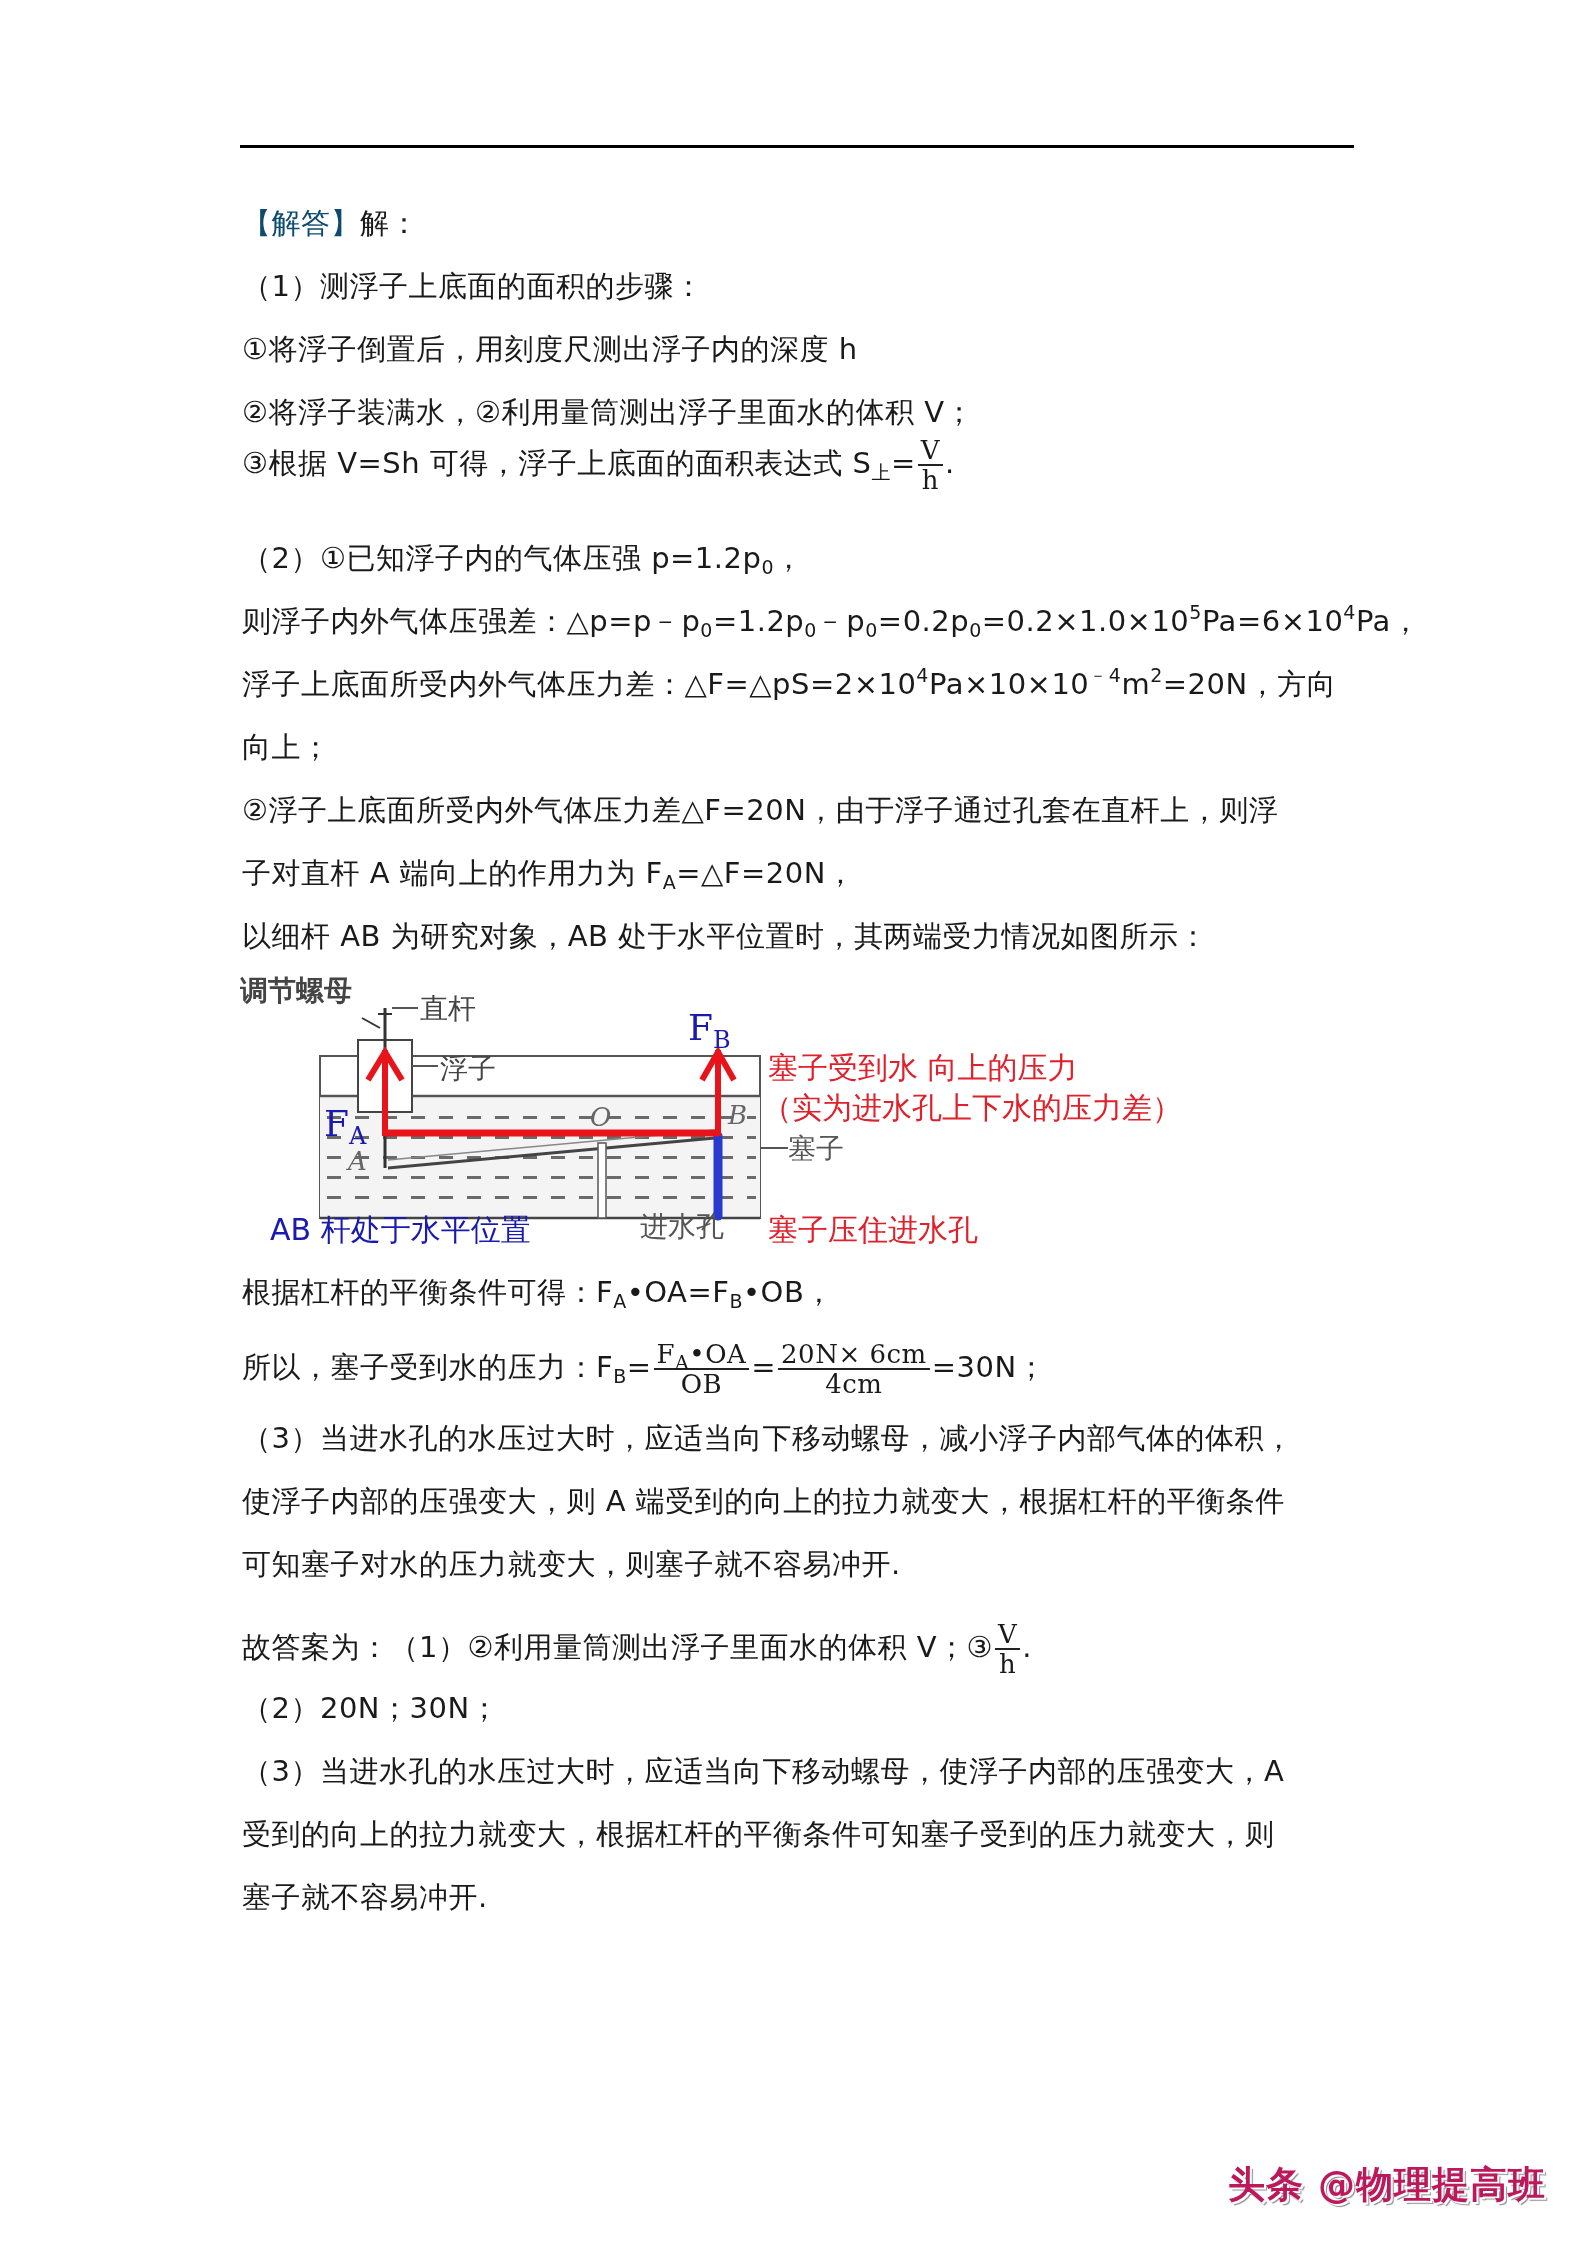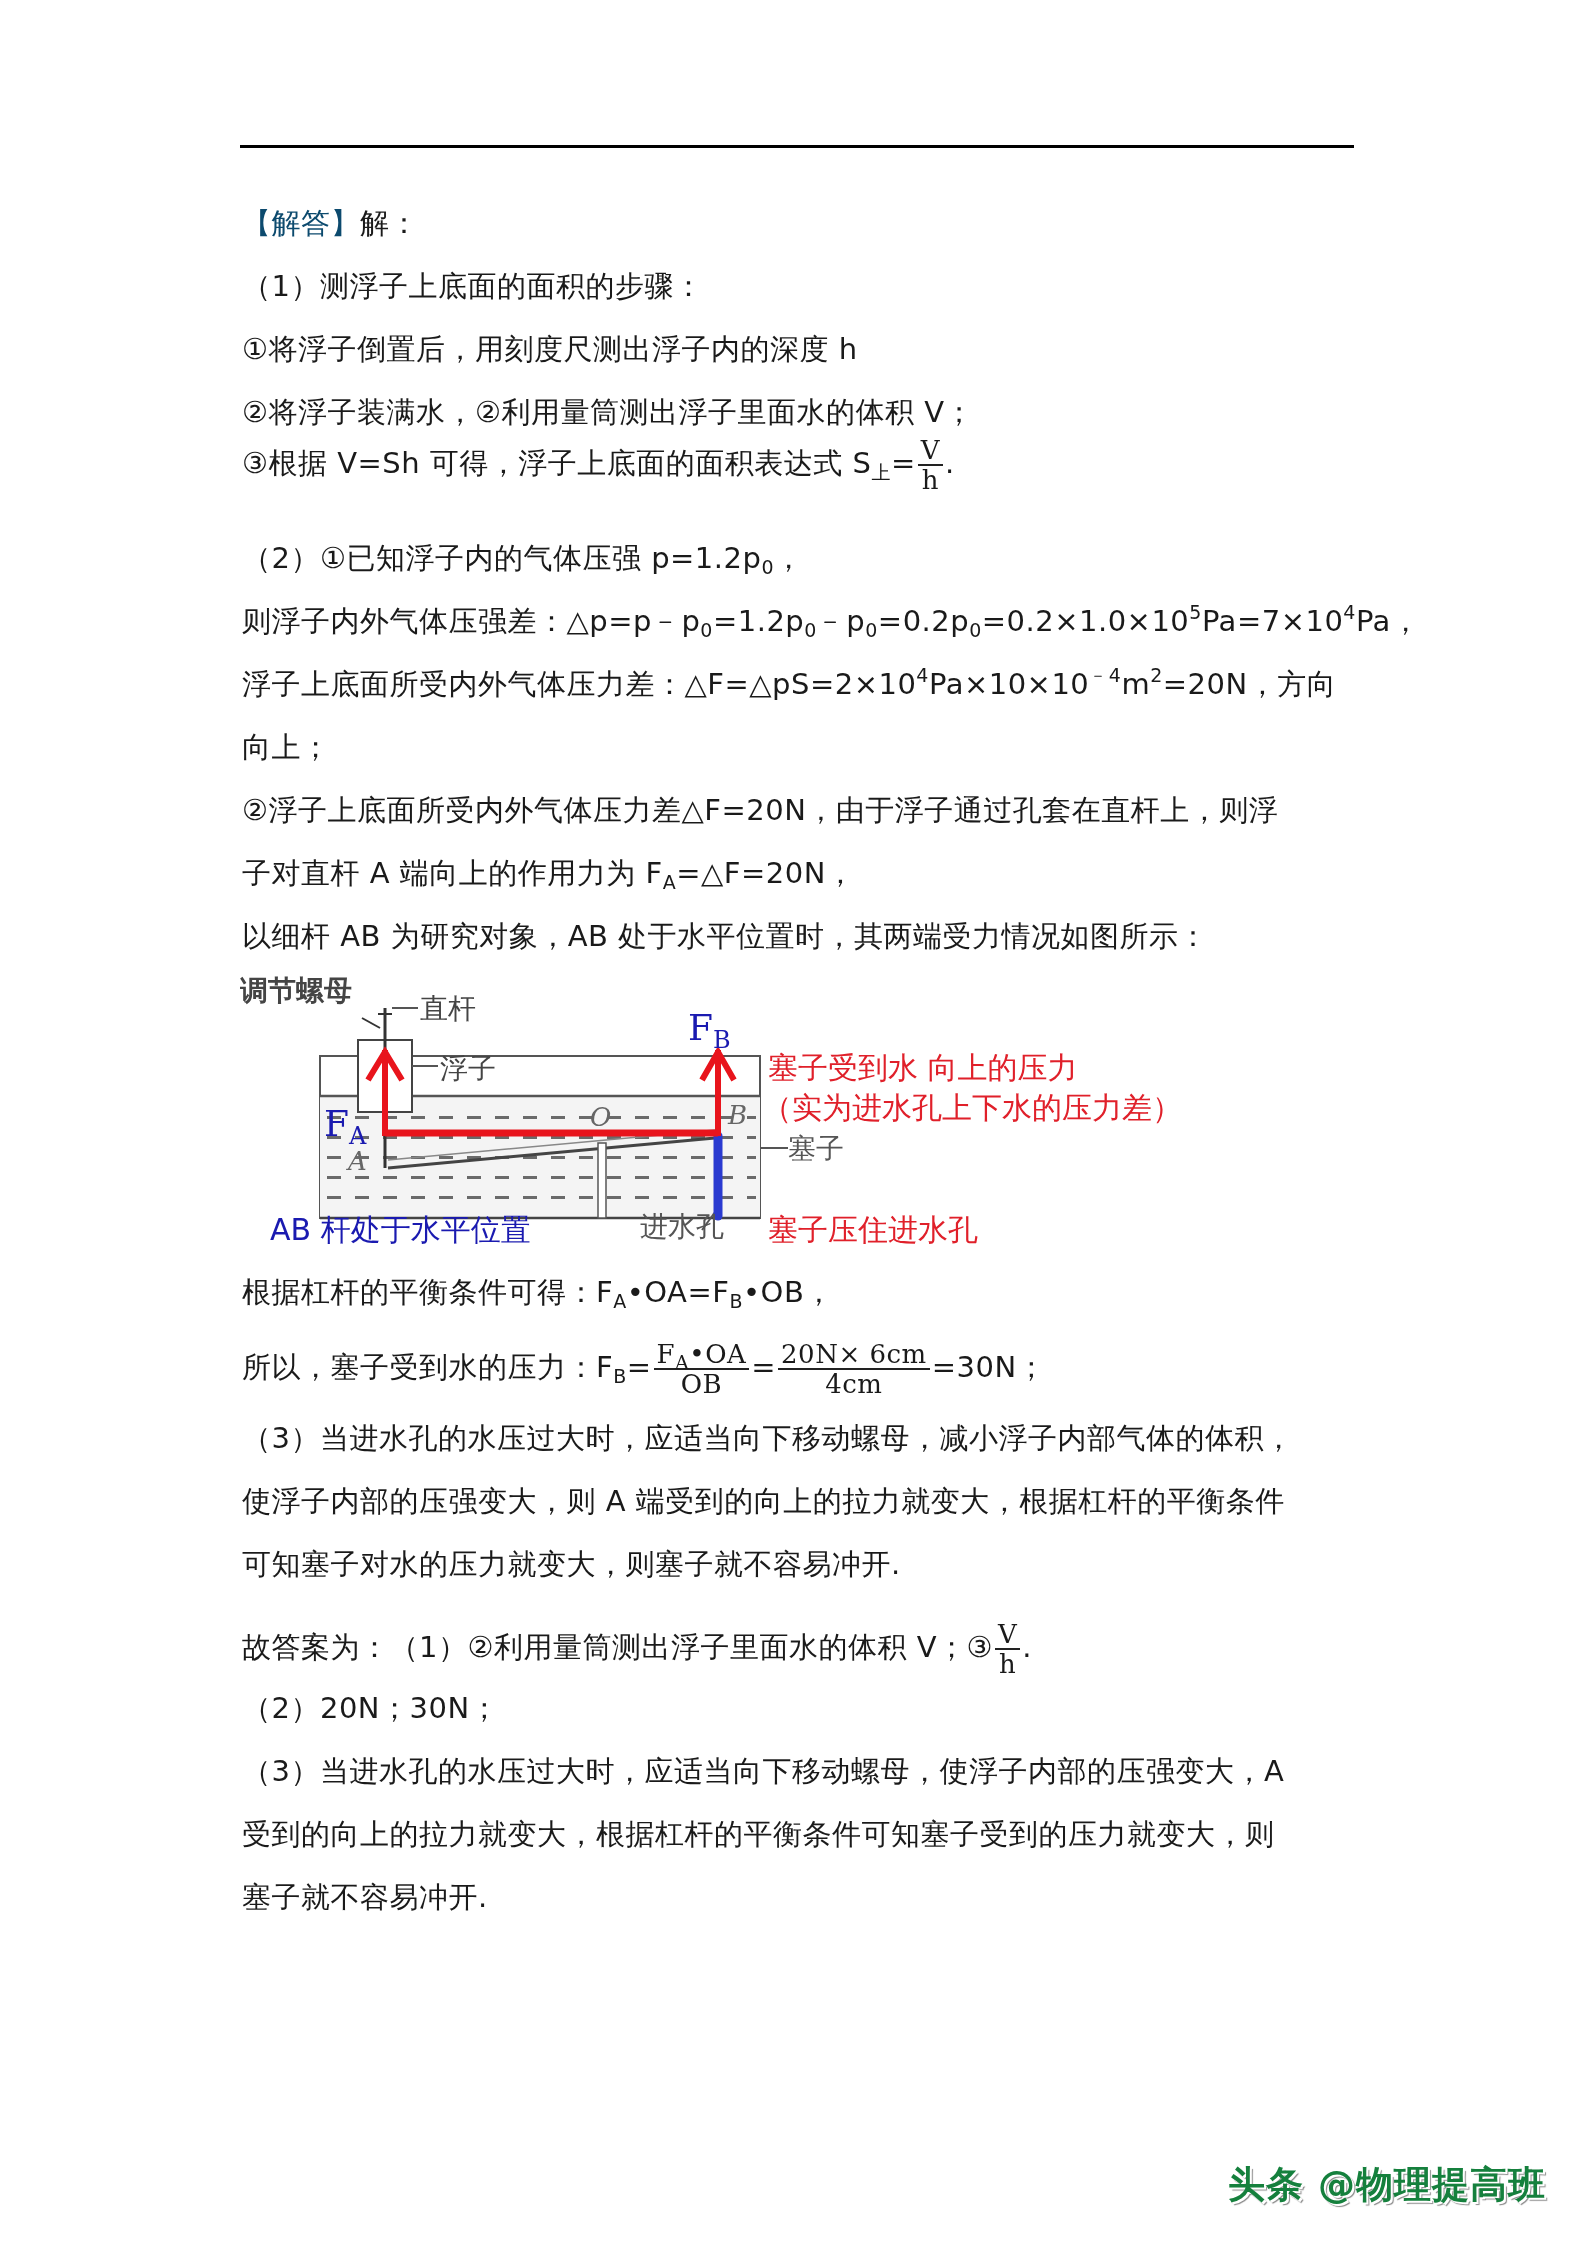--- a/index.html
+++ b/index.html
@@ -20,21 +20,21 @@
     .frac {
       display: inline-block; vertical-align: middle; text-align: center;
       font-family: "DejaVu Serif", "Liberation Serif", serif; font-size: 26px; line-height: 28px;
       margin: 0 2px;
     }
     .frac .num { display: block; border-bottom: 2px solid #222; padding: 0 3px; }
     .frac .den { display: block; padding: 0 3px; }
     .diagram { position: absolute; left: 240px; top: 968px; width: 1020px; height: 290px; }
     .watermark {
       position: absolute; left: 1228px; top: 2160px; font-size: 37px; font-weight: bold;
-      color: #15803d; letter-spacing: 1px;
+      color: #be185d; letter-spacing: 1px;
       text-shadow: 2px 2px 0 #ffffff, 3px 3px 1px #888;
     }
   </style>
 </head>
 <body>
 
 <div class="rule"></div>
 
 <div class="line" style="top:203px;">
   <span class="blue">【解答】</span><span>解：</span>
@@ -44,21 +44,21 @@
 <div class="line" style="top:329px;">①将浮子倒置后，用刻度尺测出浮子内的深度 h</div>
 <div class="line" style="top:392px;">②将浮子装满水，②利用量筒测出浮子里面水的体积 V；</div>
 <div class="line" style="top:436px;">
   <span>③根据 V=Sh 可得，浮子上底面的面积表达式 S</span><sub>上</sub><span>=</span><span class="frac"><span class="num">V</span><span class="den">h</span></span><span>.</span>
 </div>
 
 <div class="line" style="top:538px;">
   <span>（2）①已知浮子内的气体压强 p=1.2p</span><sub>0</sub><span>，</span>
 </div>
 <div class="line" style="top:601px;">
-  <span>则浮子内外气体压强差：△p=p﹣p</span><sub>0</sub><span>=1.2p</span><sub>0</sub><span>﹣p</span><sub>0</sub><span>=0.2p</span><sub>0</sub><span>=0.2×1.0×10</span><sup>5</sup><span>Pa=7×10</span><sup>4</sup><span>Pa，</span>
+  <span>则浮子内外气体压强差：△p=p﹣p</span><sub>0</sub><span>=1.2p</span><sub>0</sub><span>﹣p</span><sub>0</sub><span>=0.2p</span><sub>0</sub><span>=0.2×1.0×10</span><sup>5</sup><span>Pa=6×10</span><sup>4</sup><span>Pa，</span>
 </div>
 <div class="line" style="top:664px;">
   <span>浮子上底面所受内外气体压力差：△F=△pS=2×10</span><sup>4</sup><span>Pa×10×10</span><sup>﹣4</sup><span>m</span><sup>2</sup><span>=20N，方向</span>
 </div>
 <div class="line" style="top:727px;">向上；</div>
 <div class="line" style="top:790px;">②浮子上底面所受内外气体压力差△F=20N，由于浮子通过孔套在直杆上，则浮</div>
 <div class="line" style="top:853px;">
   <span>子对直杆 A 端向上的作用力为 F</span><sub>A</sub><span>=△F=20N，</span>
 </div>
 <div class="line" style="top:916px;">以细杆 AB 为研究对象，AB 处于水平位置时，其两端受力情况如图所示：</div>

